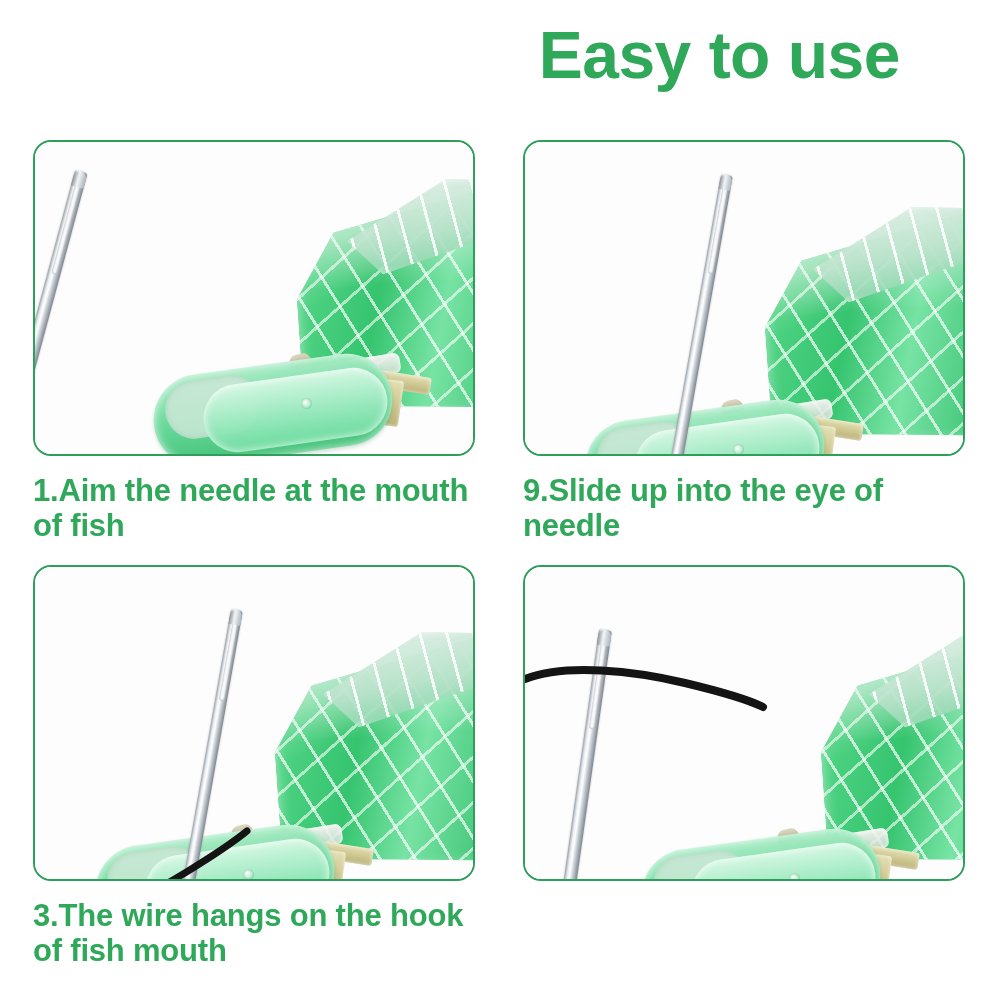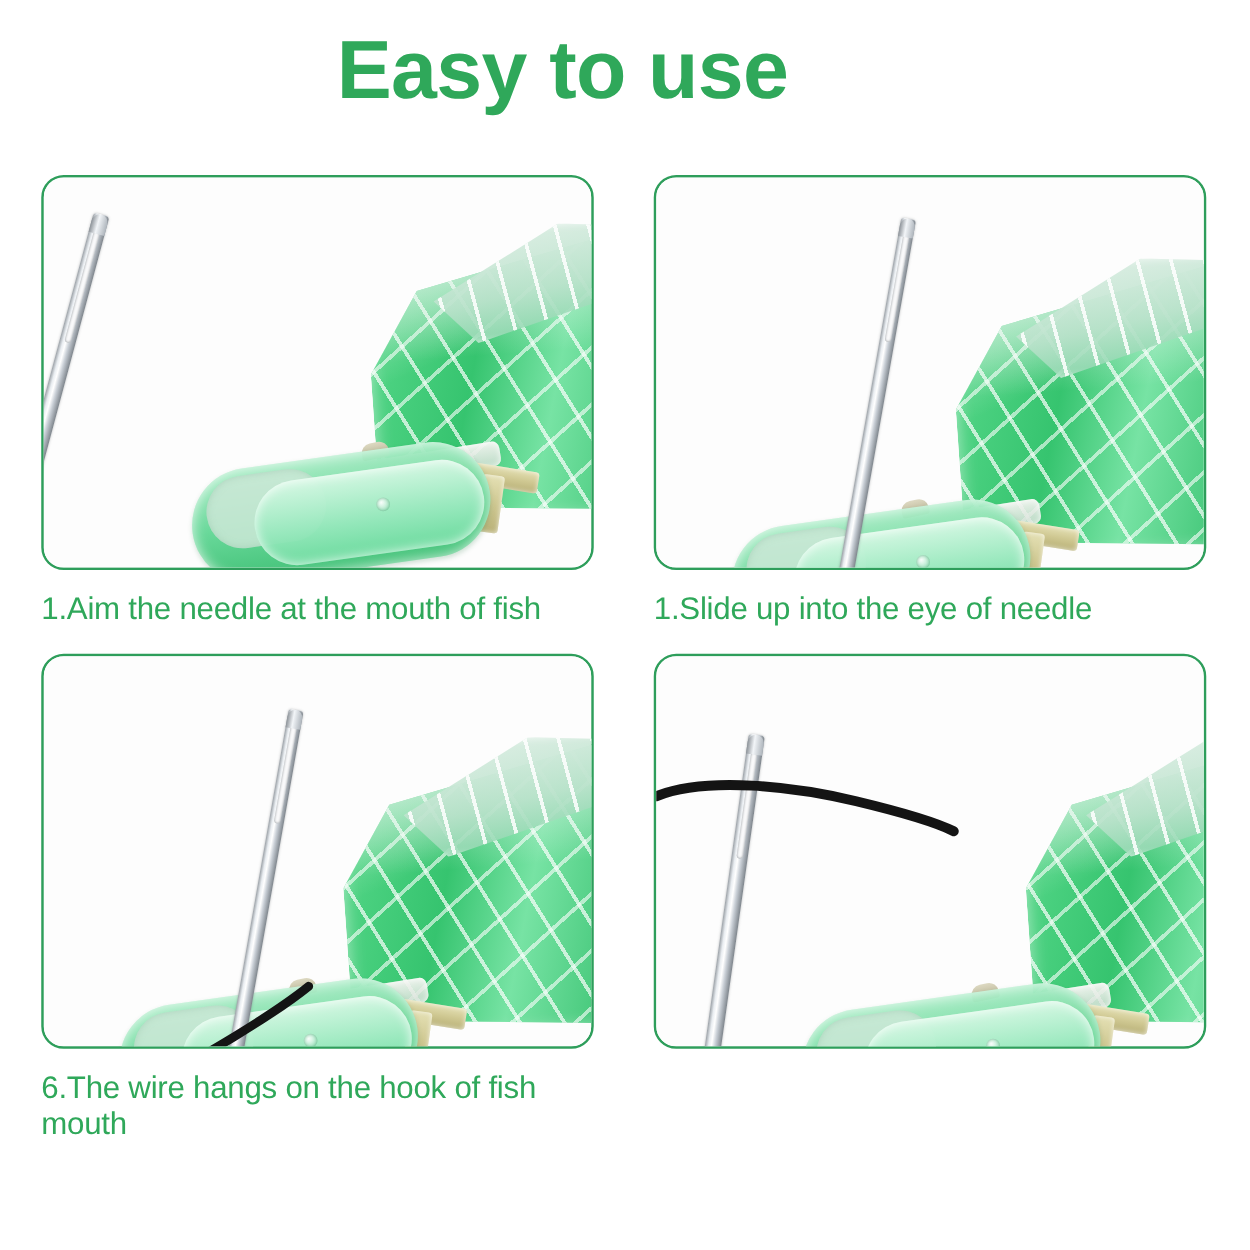--- a/index.html
+++ b/index.html
@@ -14,21 +14,21 @@
     overflow: hidden;
     position: relative;
   }
 
   
   .page-title {
     position: absolute;
     top: 22px;
     left: 0;
     width: 900px;
-    text-align: center;
+    text-align: right;
     color: #2FA85A;
     font-size: 66px;
     font-weight: bold;
     letter-spacing: -0.5px;
     line-height: 1;
   }
 
   
   .steps-grid {
     position: absolute;
@@ -54,22 +54,22 @@
     box-sizing: border-box;
   }
   .photo-stage {
     position: absolute;
     inset: 0;
     background: #fdfdfd;
   }
 
   .step-caption {
     color: #2FA85A;
-    font-size: 25px;
-    font-weight: normal;
+    font-size: 31px;
+    font-weight: bold;
     line-height: 1.13;
     margin-top: 17px;
     margin-bottom: 22px;
     letter-spacing: -0.2px;
   }
 
   
   .device {
     position: absolute;
     transform-origin: center center;
@@ -256,21 +256,21 @@
 
         <div class="needle" style="left:196px; top:32px; transform: rotate(10deg); z-index:5;">
           <div class="needle-shaft" style="width:12px; height:310px;"></div>
           <div class="needle-eye" style="left:3.5px; top:12px; width:5px; height:88px;"></div>
           <div style="position:absolute; left:0; top:0; width:12px; height:15px; border-radius:6px 6px 0 0;
                       background:linear-gradient(90deg,#8d9399,#f2f5f8 42%,#aeb5bc);"></div>
         </div>
 
       </div>
     </div>
-    <div class="step-caption">1.Slide up into the eye of needle</div>
+    <div class="step-caption">9.Slide up into the eye of needle</div>
   </div>
 
   <div class="step-cell">
     <div class="photo-frame">
       <div class="photo-stage">
 
         <div class="device" style="left:0; top:0; width:442px; height:316px;">
           <div class="wedge" style="left:240px; top:72px; width:230px; height:230px;
                       clip-path: polygon(18% 18%, 100% 0%, 100% 100%, 0% 92%, 0% 46%);
                       transform: rotate(-4deg);"></div>
@@ -294,21 +294,21 @@
           <div style="position:absolute; left:0; top:0; width:12px; height:15px; border-radius:6px 6px 0 0;
                       background:linear-gradient(90deg,#8d9399,#f2f5f8 42%,#aeb5bc);"></div>
         </div>
 
         <svg class="thread" width="442" height="316" style="left:0; top:0; z-index:6;">
           <path d="M 212 264 C 180 290, 130 318, 2 392" stroke="#141414" stroke-width="7" fill="none" stroke-linecap="round"></path>
         </svg>
 
       </div>
     </div>
-    <div class="step-caption">6.The wire hangs on the hook of fish mouth</div>
+    <div class="step-caption">3.The wire hangs on the hook of fish mouth</div>
   </div>
 
   <div class="step-cell">
     <div class="photo-frame">
       <div class="photo-stage">
 
         <div class="device" style="left:0; top:0; width:442px; height:316px;">
           <div class="wedge" style="left:296px; top:72px; width:230px; height:230px;
                       clip-path: polygon(18% 18%, 100% 0%, 100% 100%, 0% 92%, 0% 46%);
                       transform: rotate(-4deg);"></div>

